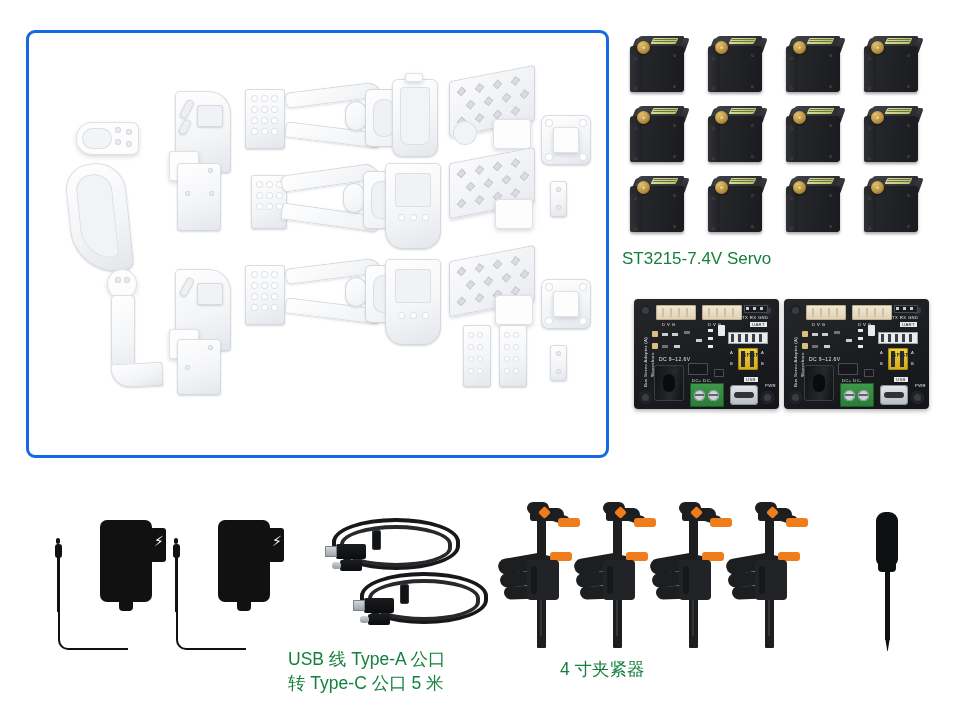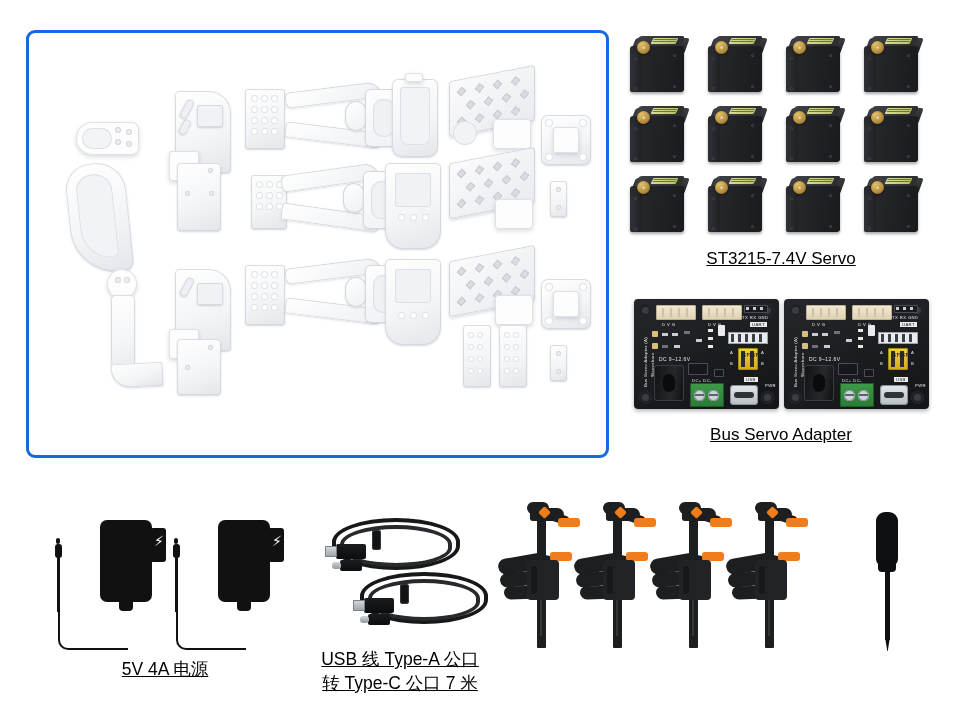--- a/index.html
+++ b/index.html
@@ -1,21 +1,21 @@
 <!DOCTYPE html>
 <html><head>
 <meta charset="utf-8">
 <style>
   html,body{margin:0;padding:0;background:#ffffff;}
   body{width:960px;height:720px;overflow:hidden;font-family:"Liberation Sans","DejaVu Sans",sans-serif;color:#222;}
   .page{position:relative;width:960px;height:720px;background:#fff;}
 
   
   .abs{position:absolute;}
-  .cap{position:absolute;text-align:center;color:#000000;font-size:17px;line-height:1.35;white-space:pre-line;text-decoration:underline;}
+  .cap{position:absolute;text-align:left;color:#15803d;font-size:17px;line-height:1.35;white-space:pre-line;}
   .cap-cn{font-size:17.5px;}
 
   
   .parts-panel{position:absolute;left:26px;top:30px;width:583px;height:428px;
      border:3px solid #1668e3;border-radius:9px;background:#fff;box-sizing:border-box;overflow:hidden;}
   .parts-stage{position:absolute;left:0;top:0;right:0;bottom:63px;}
   .parts-banner{position:absolute;left:0;right:0;bottom:0;height:63px;background:#1668e3;
      display:flex;align-items:center;justify-content:center;}
   .parts-banner span{color:#fff;font-weight:bold;font-size:30px;letter-spacing:.3px;}
 
@@ -686,21 +686,20 @@
     <div class="res" style="left:62px;top:40px;"></div>
     <div class="res d" style="left:28px;top:46px;"></div>
     <div class="res" style="left:40px;top:46px;"></div>
     <div class="cap2" style="left:18px;top:32px;"></div>
     <div class="cap2" style="left:18px;top:44px;"></div>
     <div class="led" style="left:74px;top:30px;"></div>
     <div class="led" style="left:74px;top:38px;"></div>
     <div class="led" style="left:74px;top:46px;"></div>
     <div class="chip" style="left:84px;top:26px;width:7px;height:11px;background:#e9ebee;box-shadow:none;"></div>
   </div>
-  <div class="cap" style="left:622px;top:424px;width:318px;">Bus Servo Adapter</div>
 
   <div class="adapter" style="left:44px;top:512px;width:120px;height:130px;">
     <div class="brick" style="left:56px;top:8px;"></div>
     <div class="prong" style="left:106px;top:16px;"></div>
     <div class="bolt" style="left:110px;top:22px;">⚡</div>
     <div class="strain" style="left:75px;top:89px;"></div>
     <div class="wire" style="left:14px;top:98px;width:68px;height:38px;"></div>
     <div class="plug" style="left:11px;top:32px;"></div>
     <div class="plugtip" style="left:12px;top:26px;"></div>
     <div class="abs" style="left:13px;top:45px;width:2.5px;height:55px;background:#111;"></div>
@@ -708,38 +707,37 @@
   <div class="adapter" style="left:162px;top:512px;width:120px;height:130px;">
     <div class="brick" style="left:56px;top:8px;"></div>
     <div class="prong" style="left:106px;top:16px;"></div>
     <div class="bolt" style="left:110px;top:22px;">⚡</div>
     <div class="strain" style="left:75px;top:89px;"></div>
     <div class="wire" style="left:14px;top:98px;width:68px;height:38px;"></div>
     <div class="plug" style="left:11px;top:32px;"></div>
     <div class="plugtip" style="left:12px;top:26px;"></div>
     <div class="abs" style="left:13px;top:45px;width:2.5px;height:55px;background:#111;"></div>
   </div>
-  <div class="cap cap-cn" style="left:40px;top:658px;width:250px;">5V 4A 电源</div>
 
   <div class="cable" style="left:312px;top:518px;">
     <div class="loop" style="left:20px;top:0;width:120px;height:44px;"></div>
     <div class="loop b" style="left:28px;top:7px;width:104px;height:34px;"></div>
     <div class="tie" style="left:60px;top:12px;"></div>
     <div class="conA" style="left:24px;top:26px;"></div>
     <div class="conC" style="left:28px;top:42px;"></div>
   </div>
   <div class="cable" style="left:340px;top:572px;">
     <div class="loop" style="left:20px;top:0;width:120px;height:44px;"></div>
     <div class="loop b" style="left:28px;top:7px;width:104px;height:34px;"></div>
     <div class="tie" style="left:60px;top:12px;"></div>
     <div class="conA" style="left:24px;top:26px;"></div>
     <div class="conC" style="left:28px;top:42px;"></div>
   </div>
   <div class="cap cap-cn" style="left:288px;top:648px;width:224px;">USB 线 Type-A 公口
-转 Type-C 公口 7 米</div>
+转 Type-C 公口 5 米</div>
 
   <div class="clamp" style="left:502px;top:498px;">
     <div class="bar"></div>
     <div class="headcap"></div>
     <div class="jawtop"></div>
     <div class="jawarm"></div>
     <div class="dmd"></div>
     <div class="pad-t"></div>
     <div class="marm"></div>
     <div class="pad-m"></div>
@@ -787,20 +785,21 @@
     <div class="dmd"></div>
     <div class="pad-t"></div>
     <div class="marm"></div>
     <div class="pad-m"></div>
     <div class="trig"></div>
     <div class="hook hook1"></div>
     <div class="hook hook2"></div>
     <div class="hook hook3"></div>
     <div class="bodyblk"></div>
   </div>
+  <div class="cap cap-cn" style="left:560px;top:658px;width:250px;">4 寸夹紧器</div>
 
   <div class="driver" style="left:866px;top:504px;">
     <div class="handle"></div>
     <div class="collar"></div>
     <div class="shaft"></div>
     <div class="tip"></div>
   </div>
 
 </div>
 

